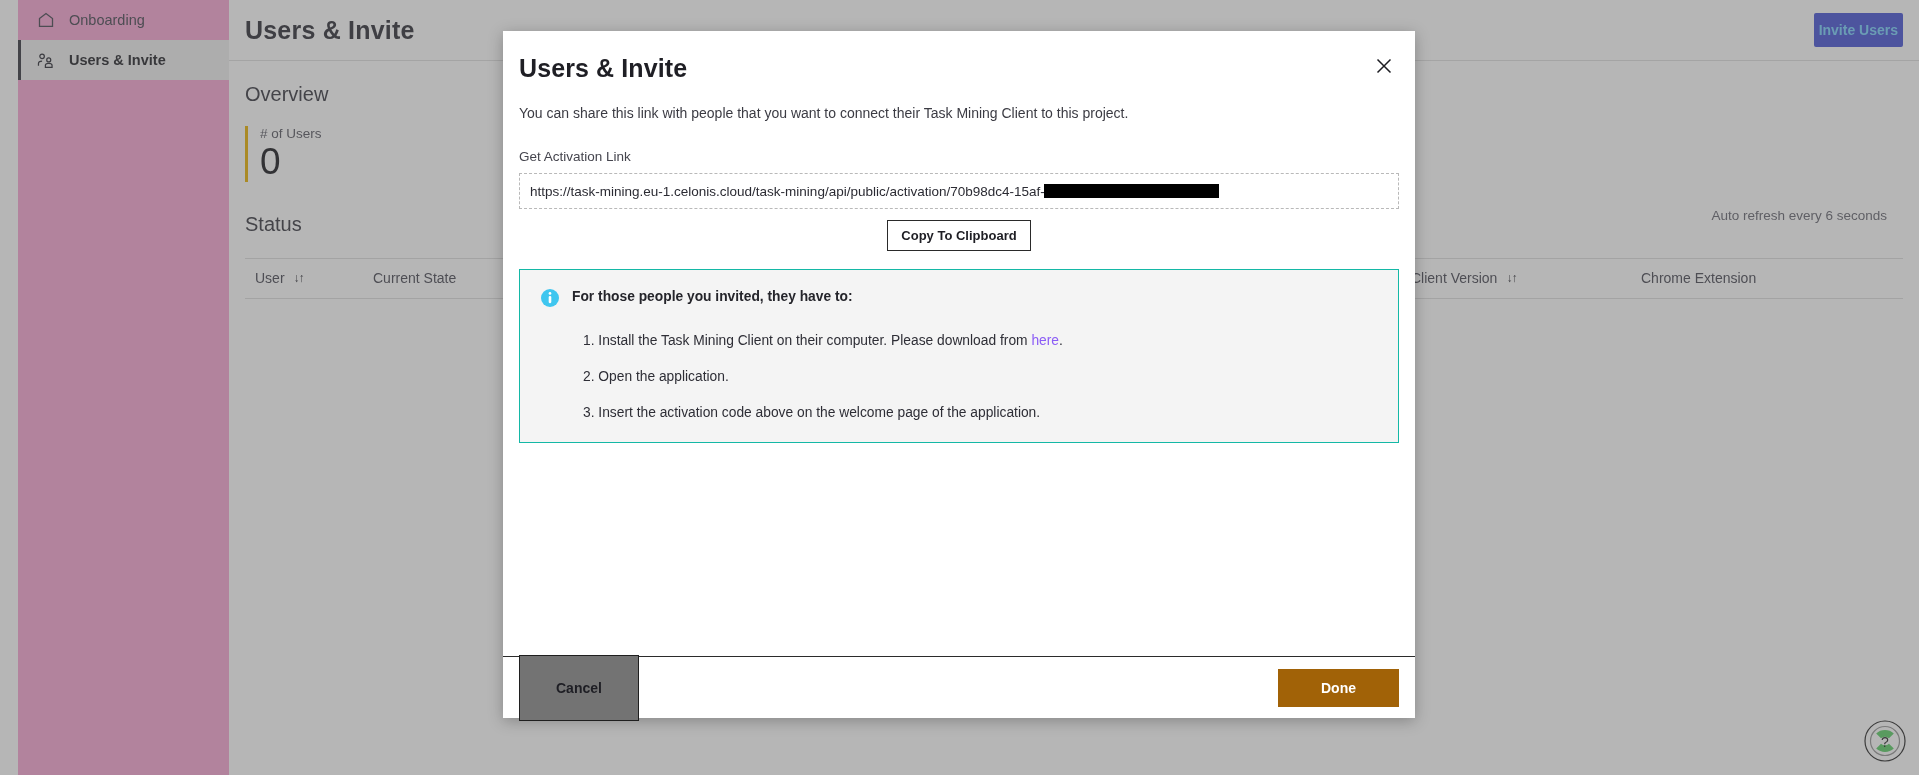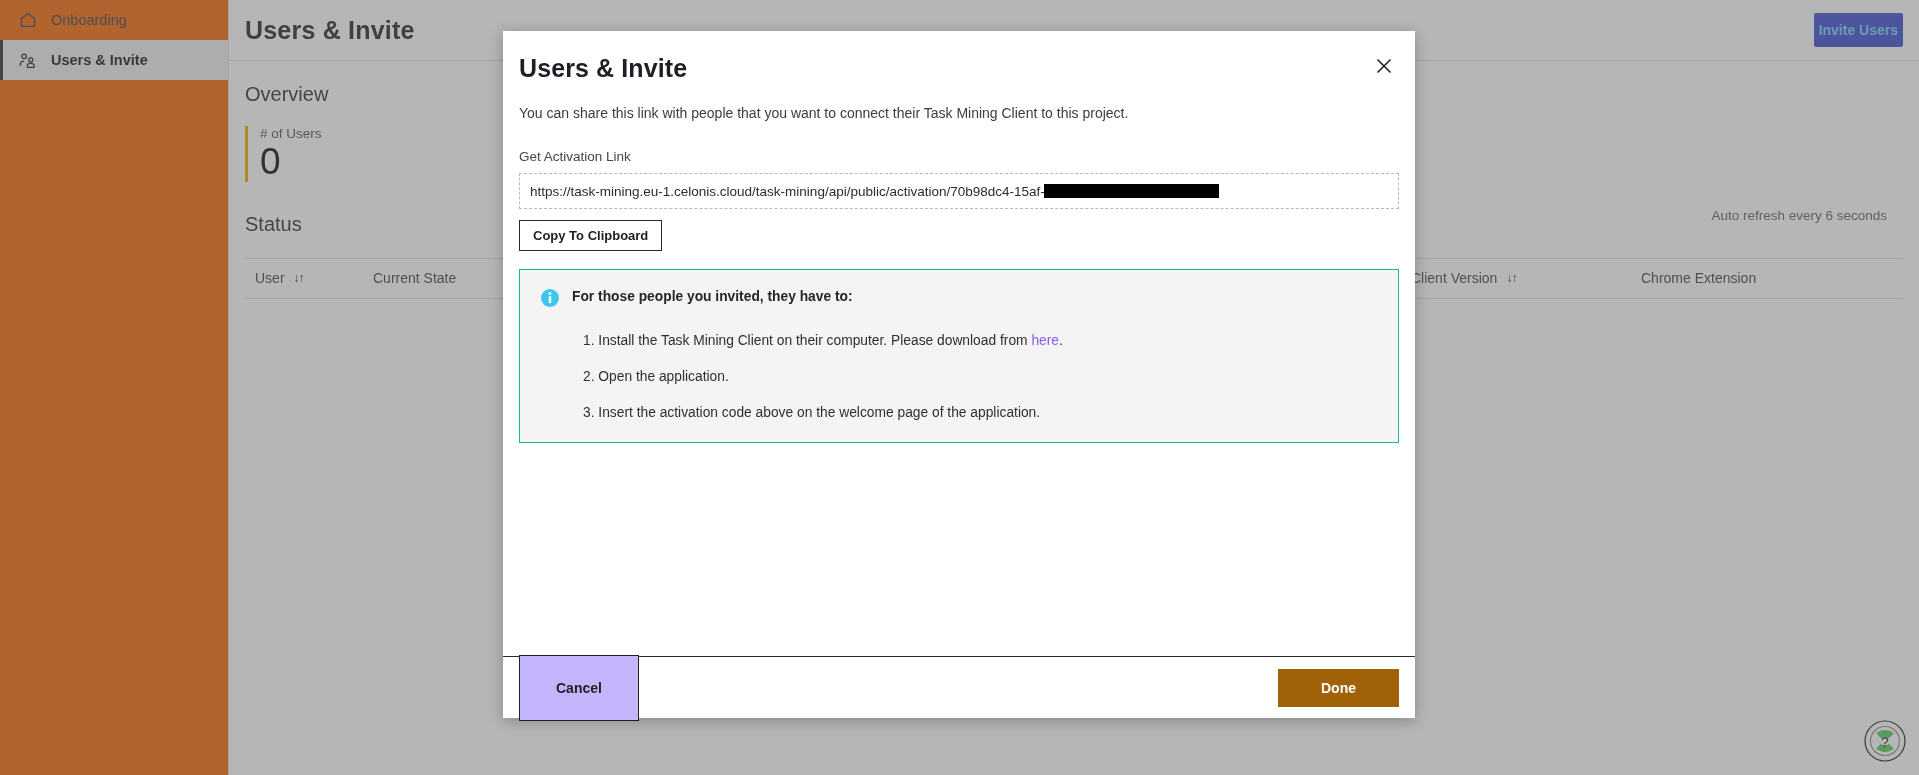--- a/index.html
+++ b/index.html
@@ -6,23 +6,23 @@
   html, body {
     width: 1919px; height: 775px;
     overflow: hidden;
     font-family: "Liberation Sans", sans-serif;
     background: #ffffff;
   }
   #app { position: relative; width: 1919px; height: 775px; background: #ffffff; }
 
   
   #sidebar {
-    position: absolute; left: 0; top: 0;
+    position: absolute; left: 18px; top: 0;
     width: 229px; height: 775px;
-    background: #f97316;
+    background: #f9a8d4;
     border-right: 1px solid #e0e0e0;
   }
   .side-item {
     position: relative;
     display: flex; align-items: center;
     height: 40px;
     padding-left: 18px;
     gap: 14px;
     cursor: pointer;
     color: #4a4a55;
@@ -108,21 +108,21 @@
   #link-input-wrap {
     margin-top: 9px;
     height: 36px;
     border: 1px dashed #b9b9b9;
     display: flex; align-items: center;
     padding: 0 10px;
     background: #fff;
   }
   #link-text { font-size: 13.5px; color: #2b2b33; white-space: nowrap; }
   #redaction { display: inline-block; width: 175px; height: 14px; background: #000; vertical-align: middle; margin-left: -1px; }
-  #copy-row { display: flex; justify-content: flex-start; margin-top: 11px; }
+  #copy-row { display: flex; justify-content: center; margin-top: 11px; }
   #copy-btn {
     border: 1px solid #2a2a2a; background: #fff;
     font-size: 13px; font-weight: bold; color: #1e1e24;
     padding: 7px 13px; cursor: pointer; font-family: inherit;
   }
   #info-box {
     margin-top: 18px;
     border: 1px solid #14b8a6;
     background: #f4f4f4;
     padding: 18px 20px 22px 20px;
@@ -132,21 +132,21 @@
   .info-step { font-size: 13.8px; color: #2e2e36; margin-top: 21px; padding-left: 43px; }
   .info-step:first-of-type { margin-top: 26px; }
   .dl-link { color: #8b5cf6; cursor: pointer; }
   #modal-footer {
     height: 62px;
     border-top: 1px solid #2b2b2b;
     display: flex; align-items: center; justify-content: space-between;
     padding: 0 16px;
   }
   #cancel-btn {
-    border: 1px solid #1f1f1f; background: #c4b5fd;
+    border: 1px solid #1f1f1f; background: #737373;
     font-size: 14px; font-weight: bold; color: #1e1e24;
     padding: 24px 36px; cursor: pointer; font-family: inherit;
   }
   #done-btn {
     border: none; background: #a16207; color: #fff;
     font-size: 14px; font-weight: bold;
     padding: 11px 43px; cursor: pointer; font-family: inherit;
   }
 </style>
 </head>

